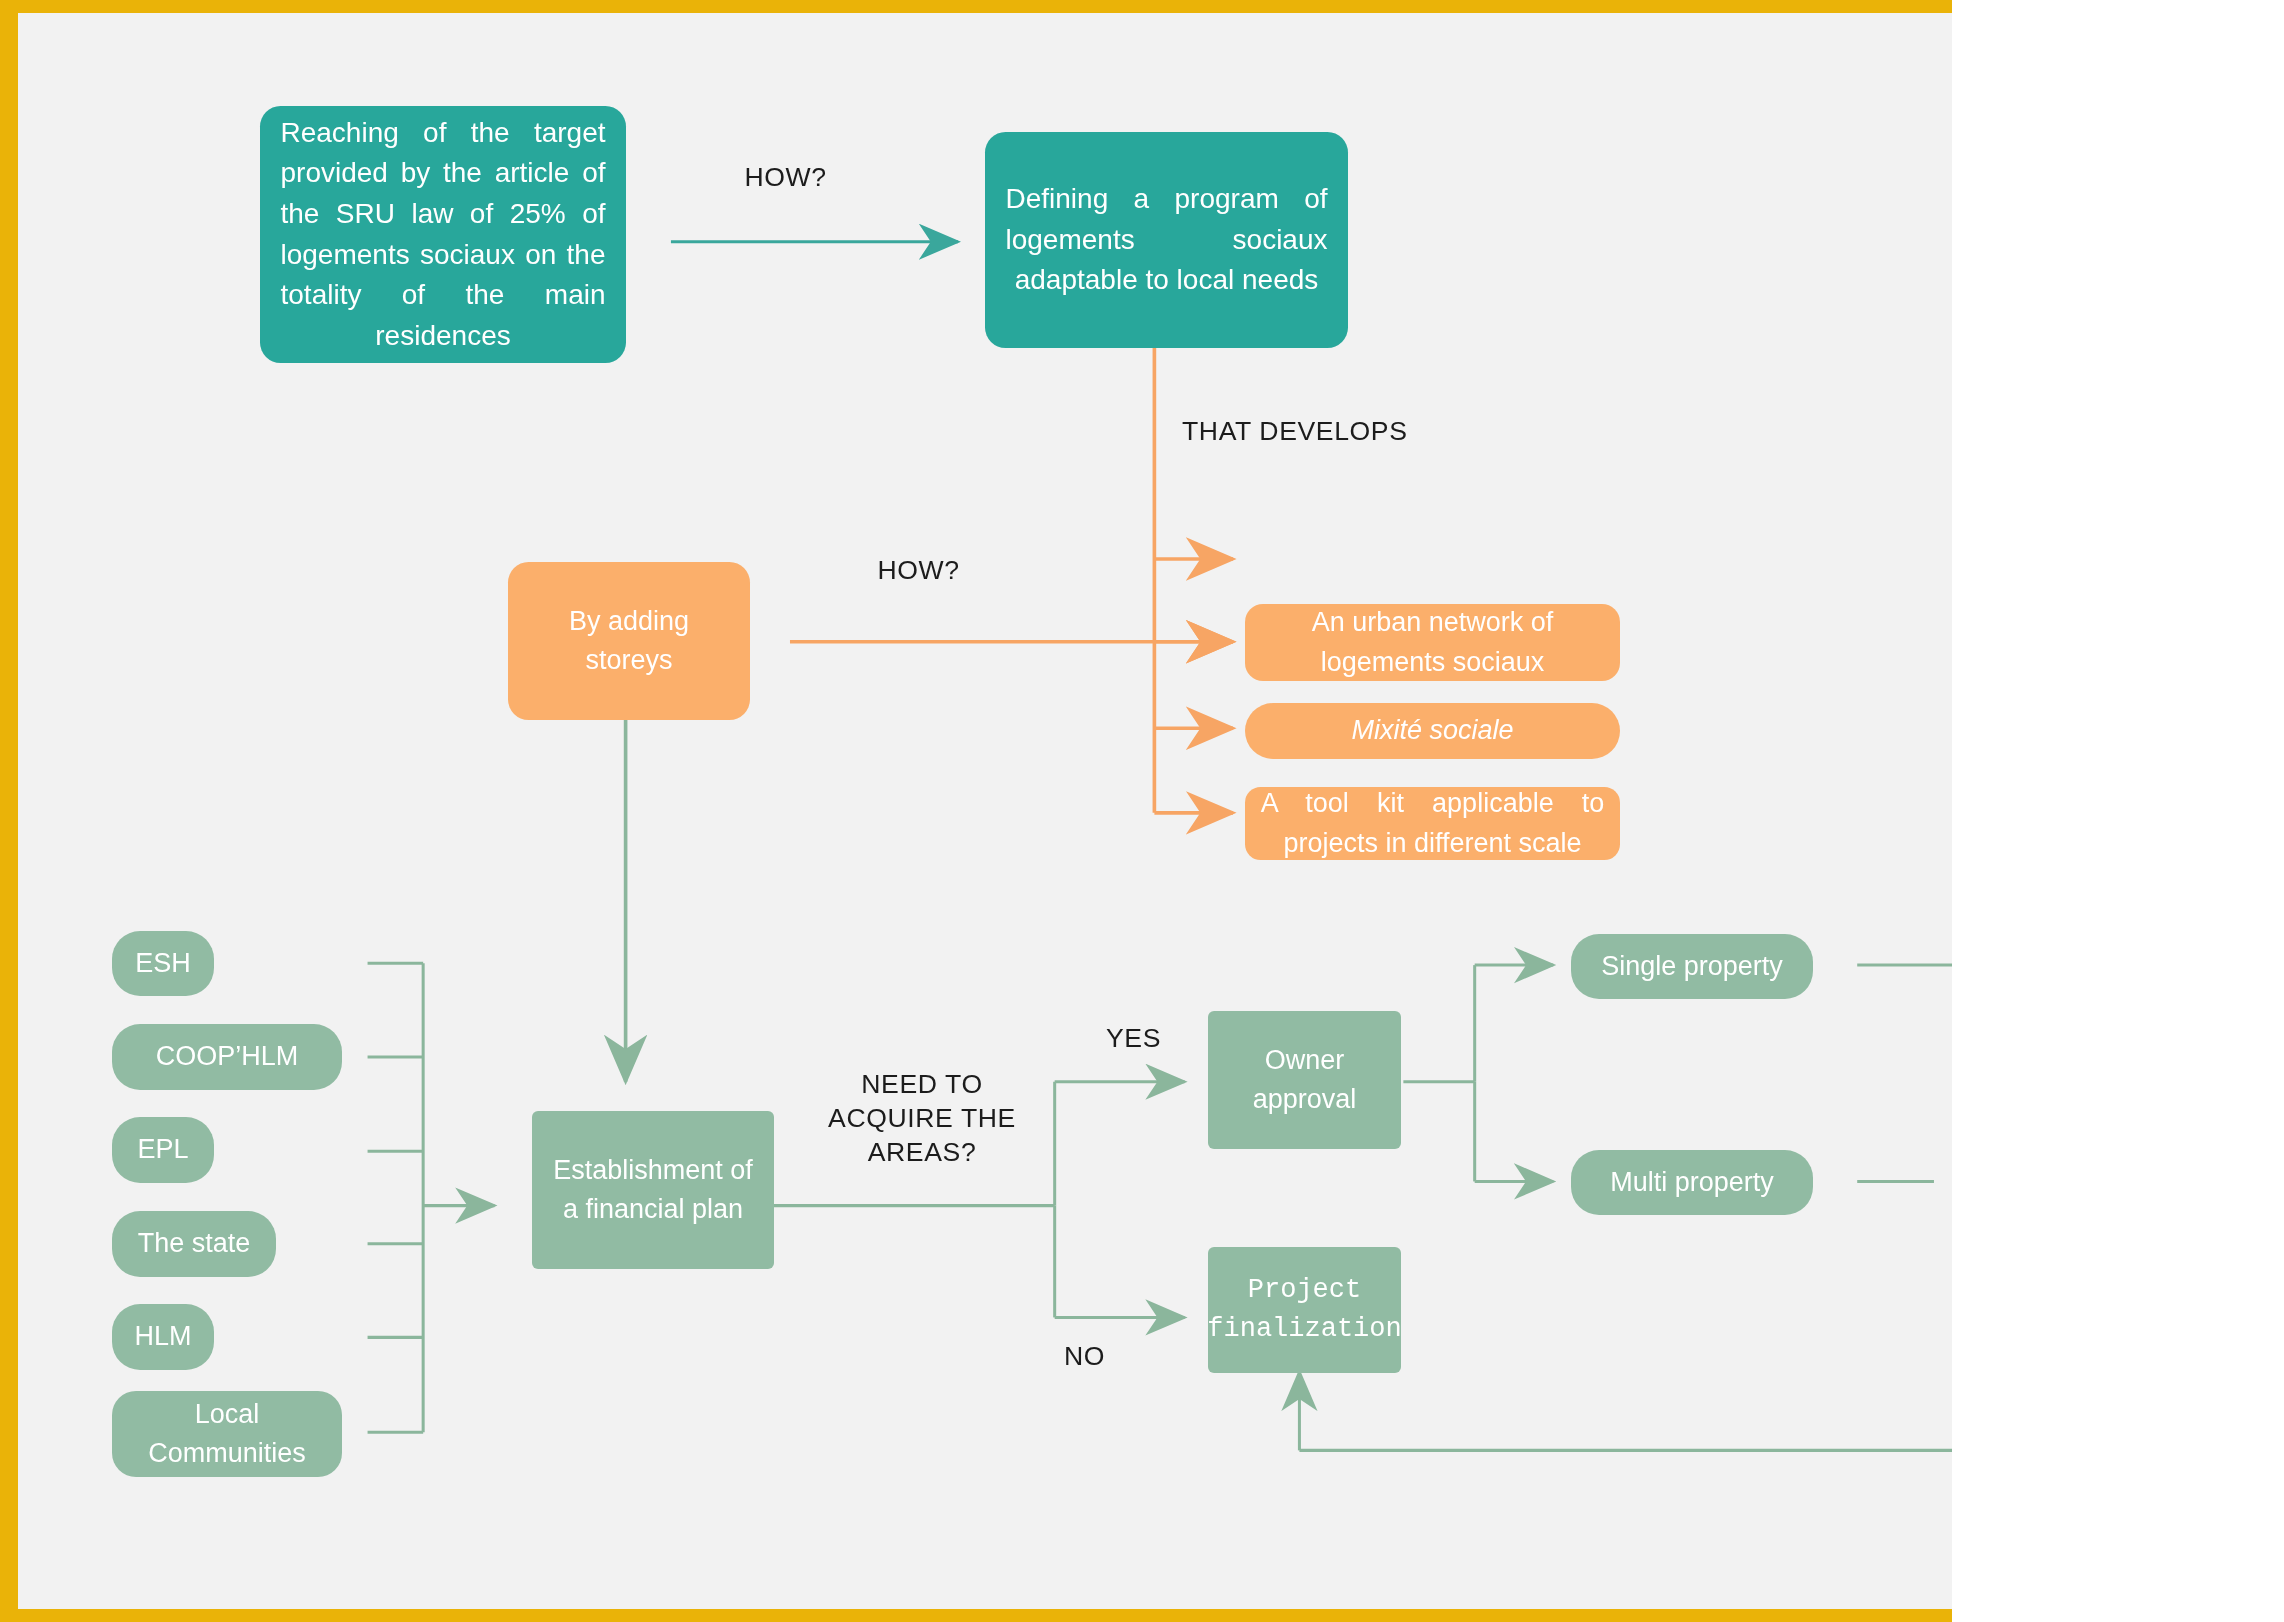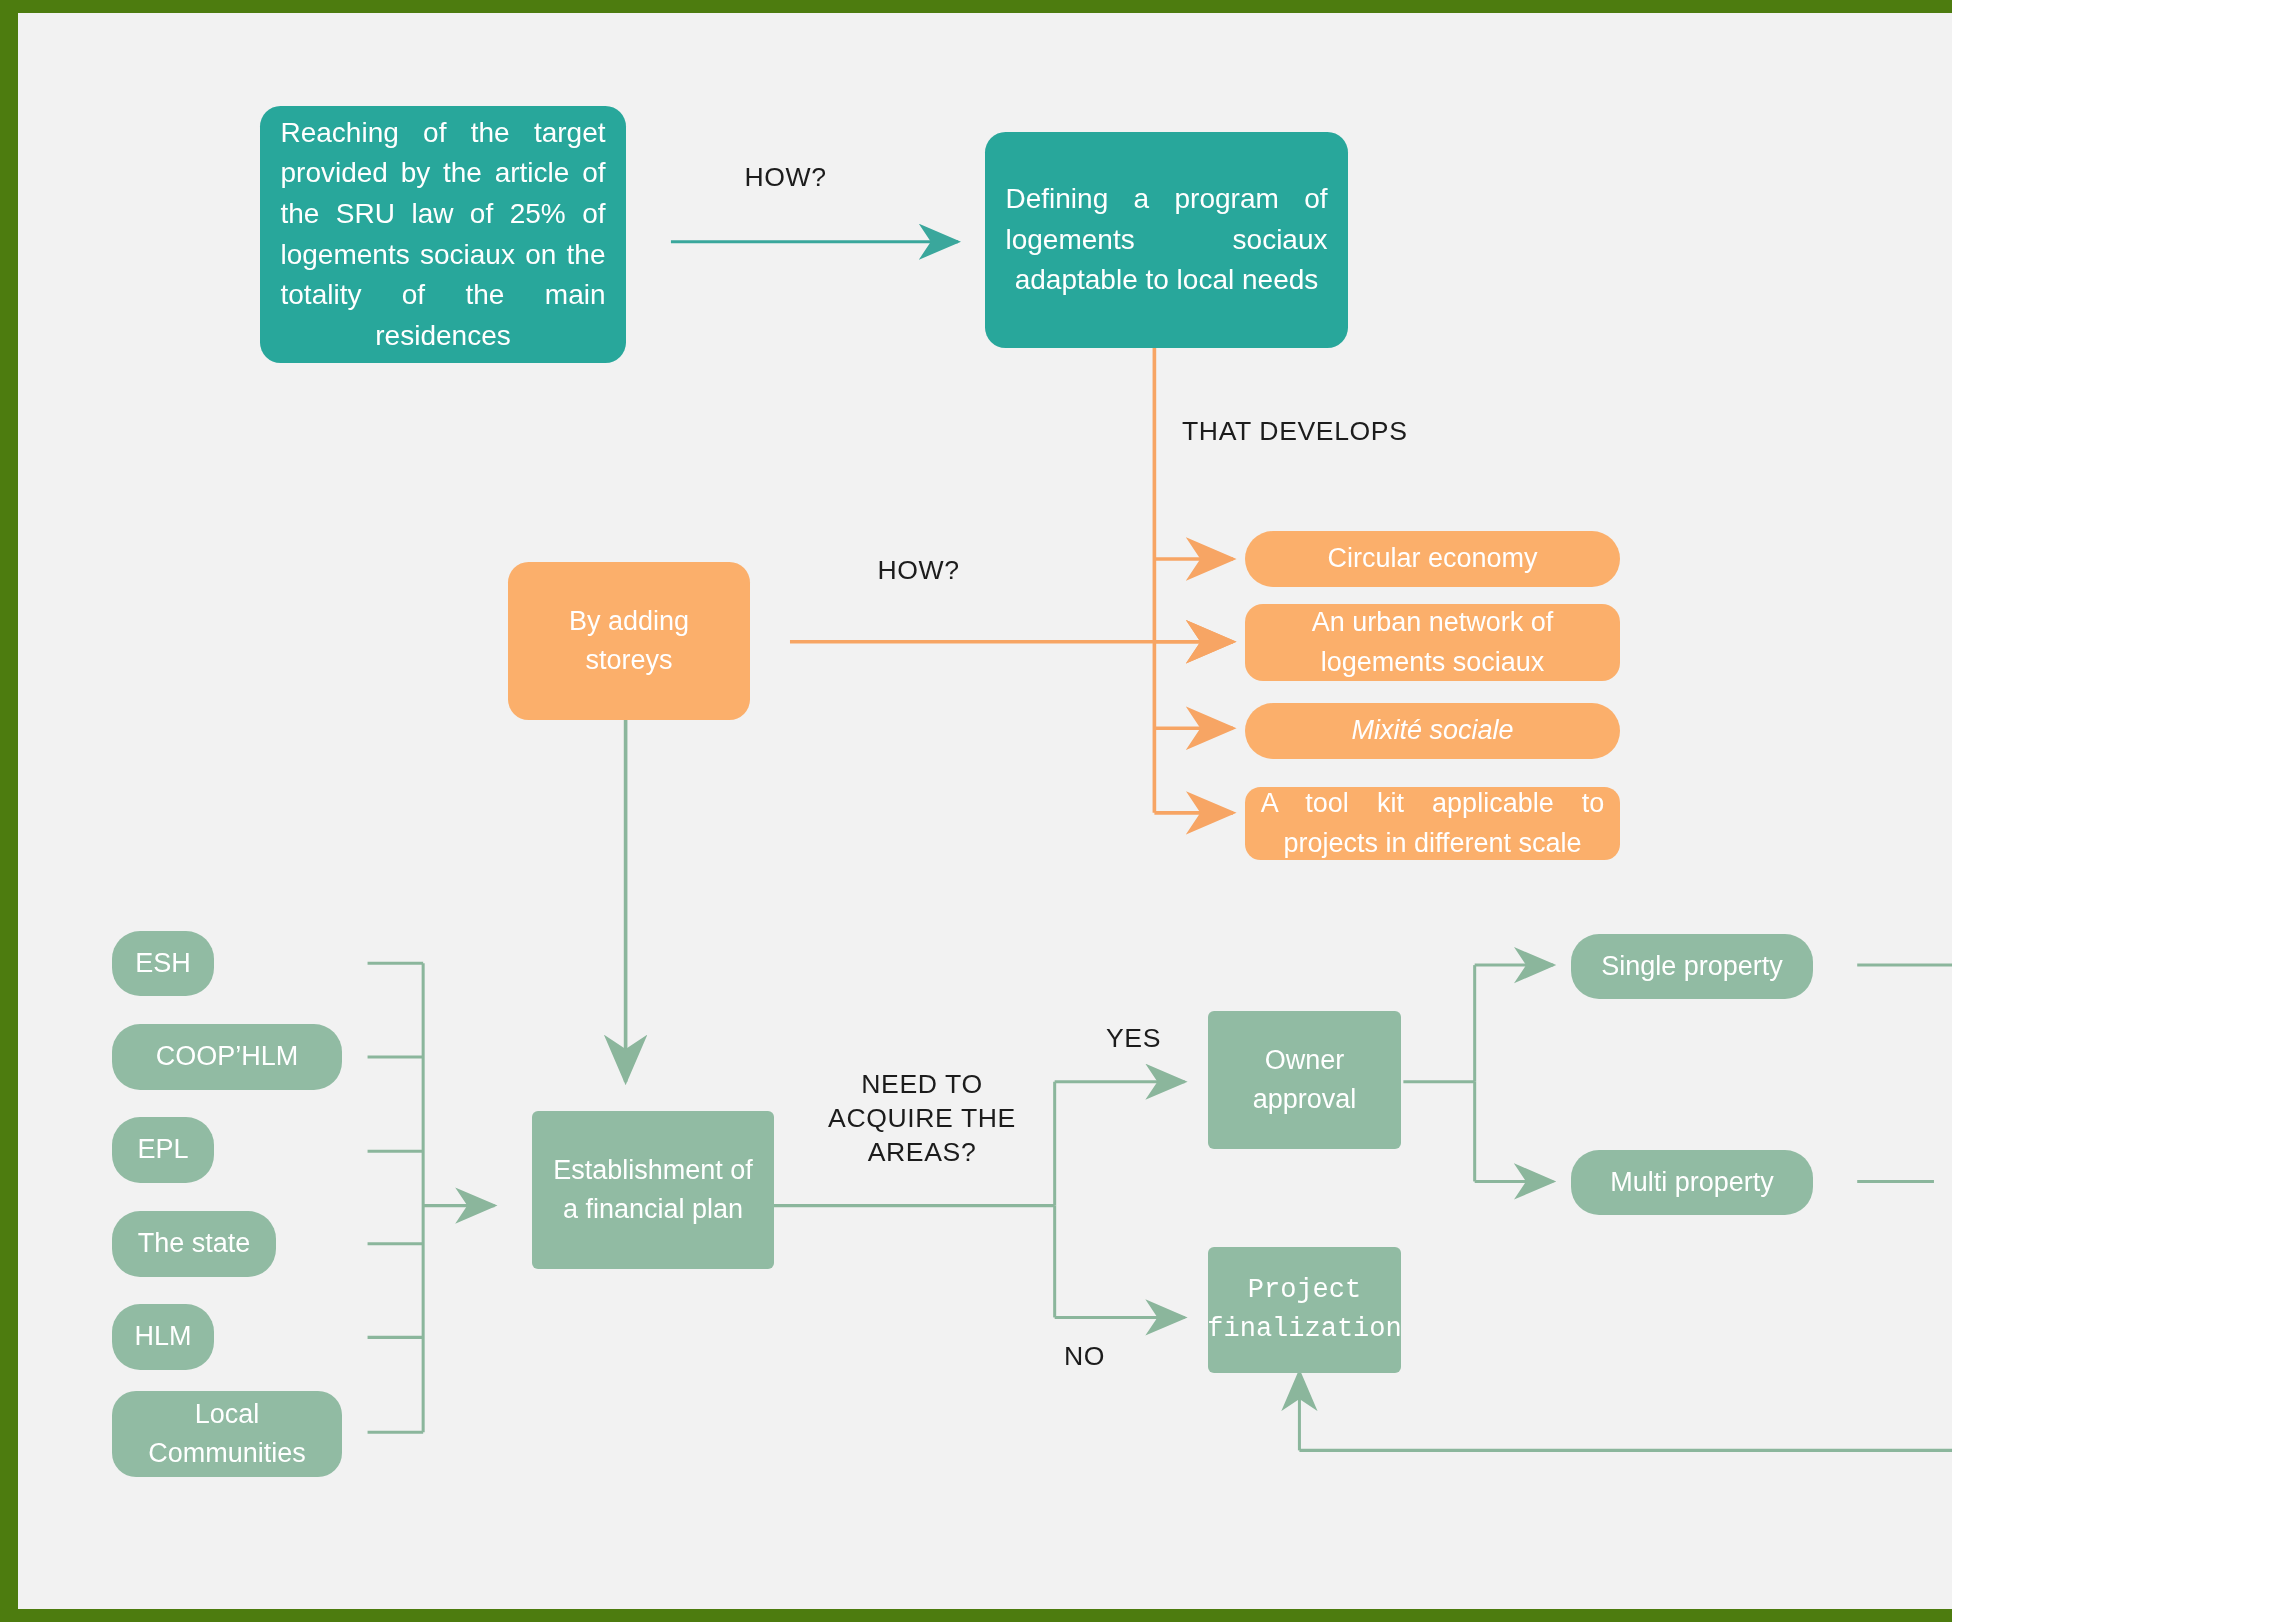--- a/index.html
+++ b/index.html
@@ -1,17 +1,17 @@
 <!DOCTYPE html>
 <html style="font-size:9.7px"><head>
 <meta charset="utf-8">
 <style>
   html,body{margin:0;padding:0;background:#ffffff;}
   body{font-family:"Liberation Sans", sans-serif;}
-  #stage{position:relative;width:1952px;height:1622px;background:#4d7c0f;overflow:hidden;}
+  #stage{position:relative;width:1952px;height:1622px;background:#eab308;overflow:hidden;}
   #canvas{position:absolute;left:18px;top:13.3px;width:2248px;height:1596px;background:#f2f2f2;}
   svg#wires{position:absolute;left:0;top:0;width:2284px;height:1622px;pointer-events:none;}
 
   .node{position:absolute;display:flex;align-items:center;justify-content:center;
         text-align:center;color:#ffffff;box-sizing:border-box;line-height:1.45;}
   .teal{background:#28a79b;border-radius:20.5px;}
   .orange{background:#fbaf6b;border-radius:20.5px;}
   .green{background:#91bba3;border-radius:6px;}
   .pill{border-radius:28px;}
   .just{text-align:justify;text-align-last:center;}
@@ -94,21 +94,20 @@
       <path d="M2150,2400 L2150,2270" marker-end="url(#arrGreen)"></path>
     </g>
   </svg>
 
   <div class="node teal just" style="left:260px;top:106px;width:366px;height:257px;padding:11px 20.5px;font-size:28px;">Reaching of the target provided by the  article of the SRU law of 25% of logements sociaux on the totality of the main residences</div>
 
   <div class="node teal just" style="left:985px;top:132px;width:363px;height:216px;padding:11px 20.5px;font-size:28px;">Defining a program of logements sociaux adaptable to local needs</div>
 
   <div class="node orange" style="left:508px;top:562px;width:242px;height:158px;padding:6px 15.7px;font-size:27px;">By adding storeys</div>
 
-  <div class="node orange pill" style="left:1245px;top:531px;width:375px;height:56px;padding:3.6px 15.7px;font-size:27px;">Circular economy</div>
 
   <div class="node orange" style="left:1245px;top:604px;width:375px;height:77px;padding:3.6px 15.7px;font-size:27px;border-radius:18px;">An urban network of logements sociaux</div>
 
   <div class="node orange pill" style="left:1245px;top:703px;width:375px;height:56px;padding:3.6px 15.7px;font-size:27px;font-style:italic;">Mixité sociale</div>
 
   <div class="node orange just" style="left:1245px;top:775px;width:375px;height:73px;padding:3.6px 15.7px;font-size:27px;border-radius:15.7px;margin-top:12px;">A tool kit applicable to projects in different scale</div>
 
   <div class="node green pill" style="left:112px;top:931px;width:102px;height:65px;font-size:27px;">ESH</div>
 
   <div class="node green pill" style="left:112px;top:1024px;width:230px;height:66px;font-size:27px;">COOP’HLM</div>

